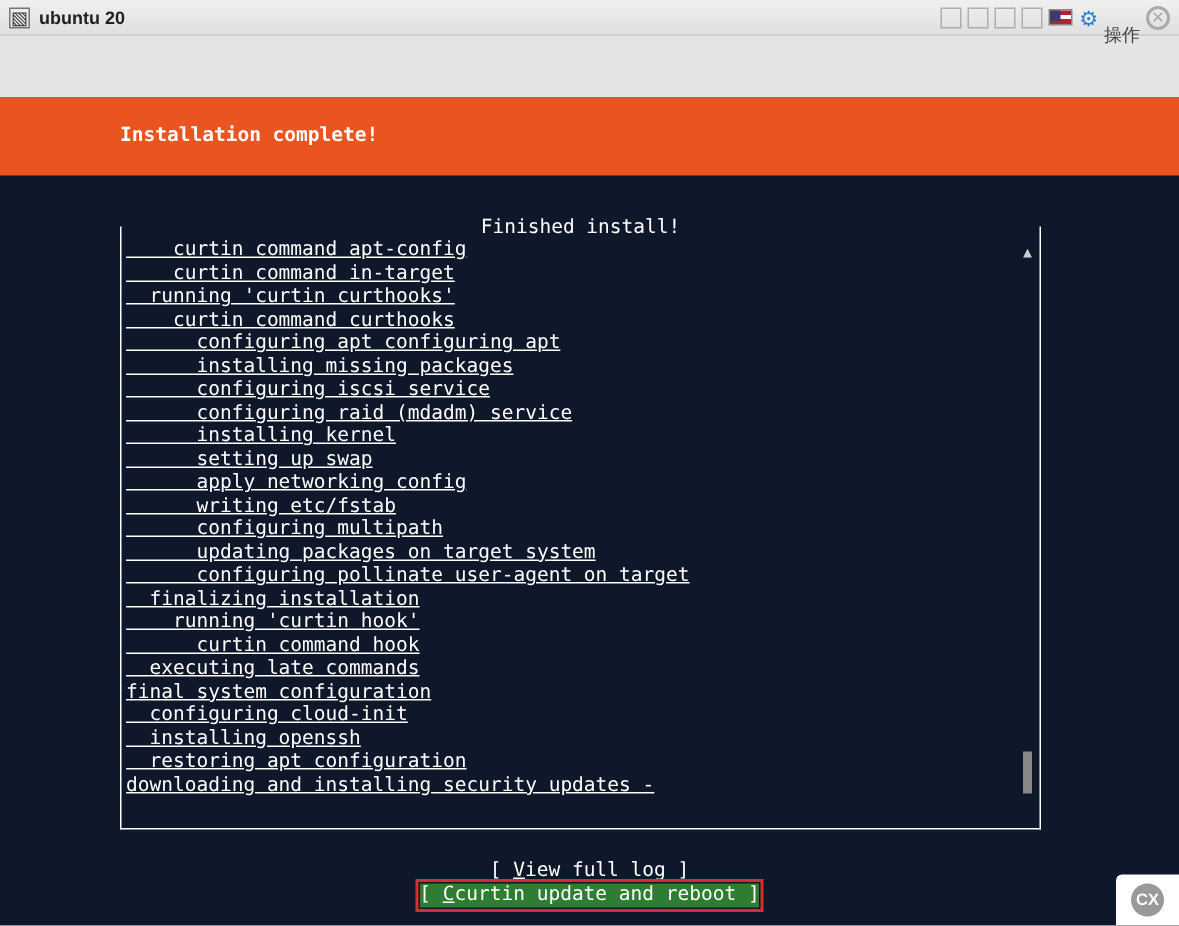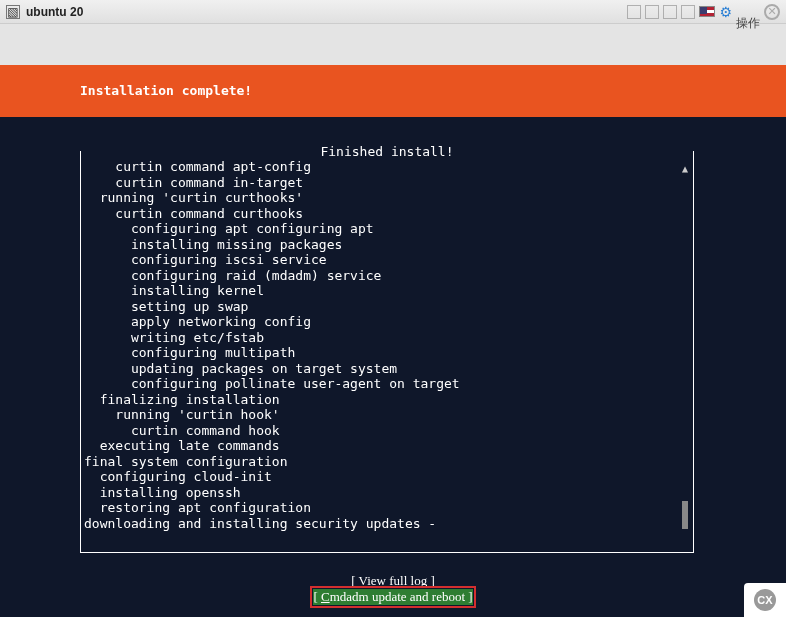--- a/index.html
+++ b/index.html
@@ -96,26 +96,25 @@
   }
   .scrollbar-thumb {
     position: absolute; right: 6px; bottom: 24px;
     width: 6px; height: 28px; background: #888;
   }
   .log-lines {
     position: absolute; left: 4px; top: 16px; right: 14px; bottom: 6px;
     white-space: pre;
     color: #fff;
   }
-  .log-lines div { height: 15.5px; }
+  .log-lines div { height: 15.5px; text-decoration: underline; }
   .buttons-area {
     position: absolute; left: 0; right: 0; top: 508px;
     text-align: center;
     color: #fff;
-    font-family: Liberation Serif, serif;
   }
   .term-button {
     display: inline-block;
     color: #fff;
     padding: 0;
   }
   .term-button.highlight {
     background: #2e7d32;
     color: #fff;
     outline: 2px solid #d32f2f;
@@ -192,21 +191,21 @@
       <div class="scrollbar-up">▲</div>
       <div class="scrollbar-thumb"></div>
       <div class="log-lines" id="log-lines"><div>    curtin command apt-config</div><div>    curtin command in-target</div><div>  running 'curtin curthooks'</div><div>    curtin command curthooks</div><div>      configuring apt configuring apt</div><div>      installing missing packages</div><div>      configuring iscsi service</div><div>      configuring raid (mdadm) service</div><div>      installing kernel</div><div>      setting up swap</div><div>      apply networking config</div><div>      writing etc/fstab</div><div>      configuring multipath</div><div>      updating packages on target system</div><div>      configuring pollinate user-agent on target</div><div>  finalizing installation</div><div>    running 'curtin hook'</div><div>      curtin command hook</div><div>  executing late commands</div><div>final system configuration</div><div>  configuring cloud-init</div><div>  installing openssh</div><div>  restoring apt configuration</div><div>downloading and installing security updates -</div></div>
     </div>
 
     <div class="buttons-area">
       <div class="term-button">
         <span>[ </span><span class="underline">V</span><span>iew full log</span><span>         ]</span>
       </div><br>
       <div class="term-button highlight">
-        <span>[ </span><span class="underline">C</span><span>mdadm update and reboot</span><span> ]</span>
+        <span>[ </span><span class="underline">C</span><span>curtin update and reboot</span><span> ]</span>
       </div>
     </div>
 
     <div class="progress-track">
       <div class="progress-fill" id="progress-fill" style="width: 38%;"></div>
       <span class="progress-text">12 / 13</span>
     </div>
 
     <div class="footer">Thank you for using Ubuntu!</div>
 

